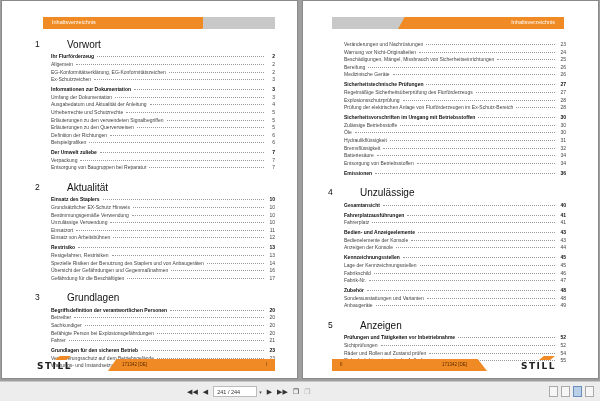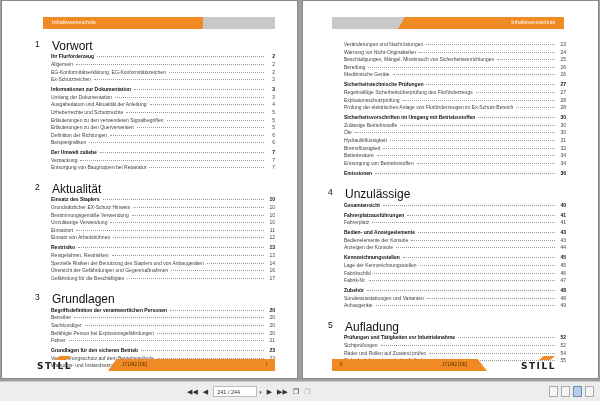--- a/index.html
+++ b/index.html
@@ -21,21 +21,21 @@
   .hdr .title { position: absolute; top: 2px; font-size: 5.5px; color: #fff; }
   .left .hdr .title { left: 9px; }
   .right .hdr .title { right: 9px; }
 
   .toc { position: absolute; }
   .left .toc { left: 49px; top: 38px; width: 224px; }
   .right .toc { left: 41px; top: 40px; width: 222px; }
   .chap { position: relative; height: 12px; margin-top: 10px; margin-bottom: 2px; }
   .chap:first-child { margin-top: 0; }
   .chap .num { position: absolute; left: -16px; top: 0; font-size: 8.5px; color: #111; }
-  .chap .ttl { position: absolute; left: 1px; top: 0; font-size: 12px; color: #111; text-align: center; }
+  .chap .ttl { position: absolute; left: 16px; top: 0; font-size: 10px; color: #111; text-align: center; }
   .row { display: flex; align-items: baseline; height: 7.6px; font-size: 5px; color: #444; }
   .row.sec { font-weight: bold; color: #111; margin-top: 2.4px; }
   .row .lbl { white-space: nowrap; }
   .row .dots { flex: 1; border-bottom: 0.6px dotted #999; margin: 0 3px; transform: translateY(-1px); }
   .row .pg { min-width: 8px; text-align: right; }
 
   .ftr { position: absolute; top: 358px; height: 12px; }
   .left .ftr { left: 106px; width: 167px; }
   .right .ftr { left: 29px; width: 155px; }
   .ftr .bar { position: absolute; inset: 0; background: #f08a24; }
@@ -420,21 +420,21 @@
           <span class="dots"></span>
           <span class="pg">48</span>
         </div>
         <div class="row">
           <span class="lbl">Anbaugeräte</span>
           <span class="dots"></span>
           <span class="pg">49</span>
         </div>
         <div class="chap">
           <span class="num">5</span>
-          <span class="ttl">Aufladung</span>
+          <span class="ttl">Anzeigen</span>
         </div>
         <div class="row sec">
           <span class="lbl">Prüfungen und Tätigkeiten vor Inbetriebnahme</span>
           <span class="dots"></span>
           <span class="pg">52</span>
         </div>
         <div class="row">
           <span class="lbl">Sichtprüfungen</span>
           <span class="dots"></span>
           <span class="pg">52</span>

